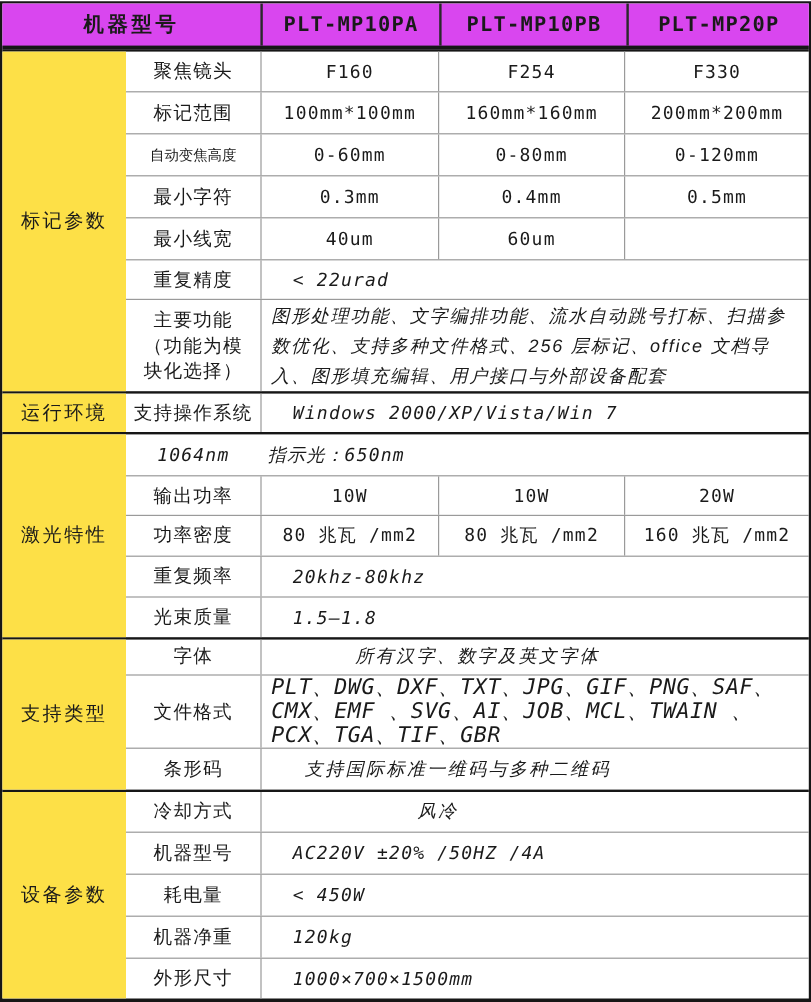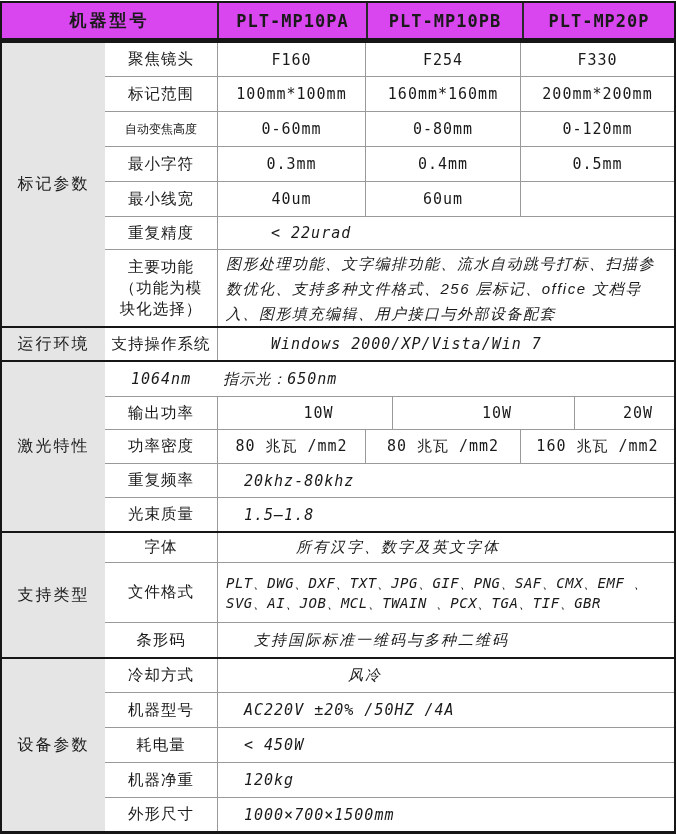--- a/index.html
+++ b/index.html
@@ -17,21 +17,21 @@
     border-right:2px solid #2a2a2a; font-size:17px;
   }
   .hc0 { width:215px; }
   .hcA { width:147px; font-family:"DejaVu Sans Mono","Liberation Mono",monospace; letter-spacing:1px; }
   .hcB { width:154px; font-family:"DejaVu Sans Mono","Liberation Mono",monospace; letter-spacing:1px; }
   .hcC { flex:1; border-right:none; font-family:"DejaVu Sans Mono","Liberation Mono",monospace; letter-spacing:1px; }
   
   .section { display:flex; border-top:2px solid #161616; }
   .section:first-of-type { border-top:none; }
   .category {
-    width:103px; background:#e5e5e5;
+    width:103px; background:#fde047;
     display:flex; align-items:center; justify-content:center;
     letter-spacing:2px; font-size:16px;
   }
   .rows { flex:1; display:flex; flex-direction:column; }
   .row { display:flex; border-top:1px solid #9a9a9a; }
   .row:first-child { border-top:none; }
   .label {
     width:112px; display:flex; align-items:center; justify-content:center;
     text-align:center; letter-spacing:1px; white-space:pre-line;
     border-right:1px solid #9a9a9a; padding:2px 0; font-size:15.5px;
@@ -46,29 +46,29 @@
   .cA { width:147px; } .cB { width:154px; } .cC { flex:1; border-right:none; }
   .spanval {
     flex:1; display:flex; align-items:center;
     font-family:"DejaVu Sans Mono","Liberation Mono",monospace;
     font-size:15px; letter-spacing:1px; padding-left:26px; padding-right:8px;font-style:italic;
   }
   .spanval.wrap {
     font-family:"Liberation Sans","DejaVu Sans",sans-serif;
     padding-left:8px; line-height:25px; letter-spacing:1.5px; font-size:15px;
   }
-  .spanval.formats { line-height:20px; font-size:14px; letter-spacing:0.5px; padding-left:8px; }
+  .spanval.formats { line-height:20px; font-size:18px; letter-spacing:0.5px; padding-left:8px; }
   .spanval.pad-md { padding-left:58px; letter-spacing:2px;
     font-family:"Liberation Sans","DejaVu Sans",sans-serif; }
   .spanval.pad-bar { padding-left:36px; letter-spacing:2px;
     font-family:"Liberation Sans","DejaVu Sans",sans-serif; }
   .spanval.pad-lg { padding-left:130px; letter-spacing:2px;
     font-family:"Liberation Sans","DejaVu Sans",sans-serif; }
   
-  .h33 { min-height:33px; } .h34 { min-height:34px; } .h32 { min-height:32px;gap:27px; }
+  .h33 { min-height:33px; } .h34 { min-height:34px; } .h32 { min-height:32px; }
   .h29 { min-height:29px;gap:20px; } .h59 { min-height:59px; } .h76 { min-height:76px; }
 </style>
 </head>
 <body>
 
 <div class="spec-table">
 
   <div class="header-row">
     <div class="hcell hc0">机器型号</div>
     <div class="hcell hcA">PLT-MP10PA</div>

